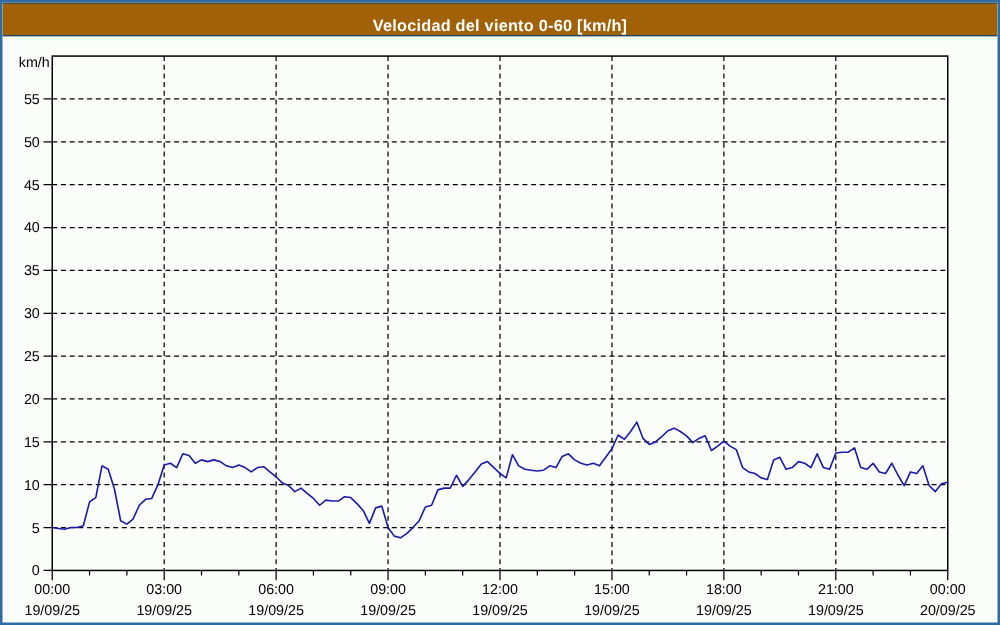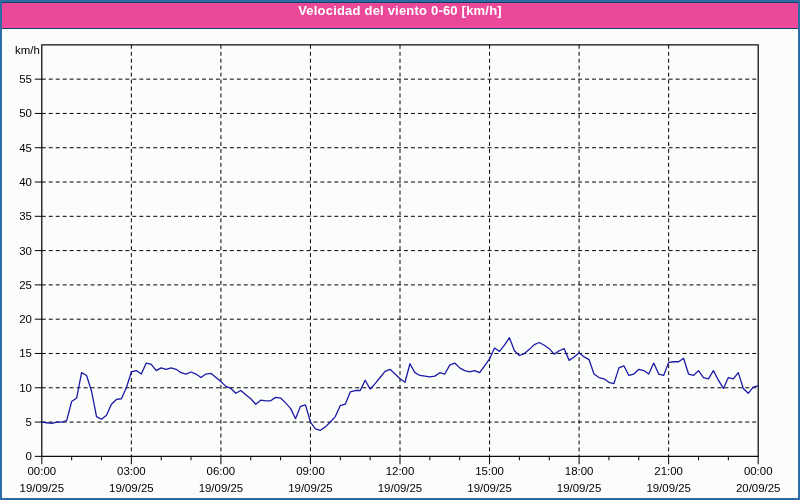--- a/index.html
+++ b/index.html
@@ -8,25 +8,25 @@
     width:800px;height:500px;
     box-sizing:border-box;
     border:2px solid #2e6da4;
     background:#fbfdfb;
     font-family:"Liberation Sans",sans-serif;
     overflow:hidden;
   }
   .titlebar{
     height:27px;
     box-sizing:border-box;
-    background:#ec4899;
+    background:#a16207;
     border-top:1px solid #143f63;
     border-bottom:1px solid #16496f;
     color:#ffffff;
-    display:flex;align-items:flex-start;justify-content:center;
+    display:flex;align-items:flex-end;justify-content:center;
     font-weight:bold;font-size:13px;
     letter-spacing:0.2px;
   }
   .chart-wrap{position:absolute;left:0;top:27px;right:0;bottom:0;}
   svg{display:block;width:100%;height:100%;}
   svg text{font-family:"Liberation Sans",sans-serif;fill:#000000;}
 </style>
 </head>
 <body>
 

